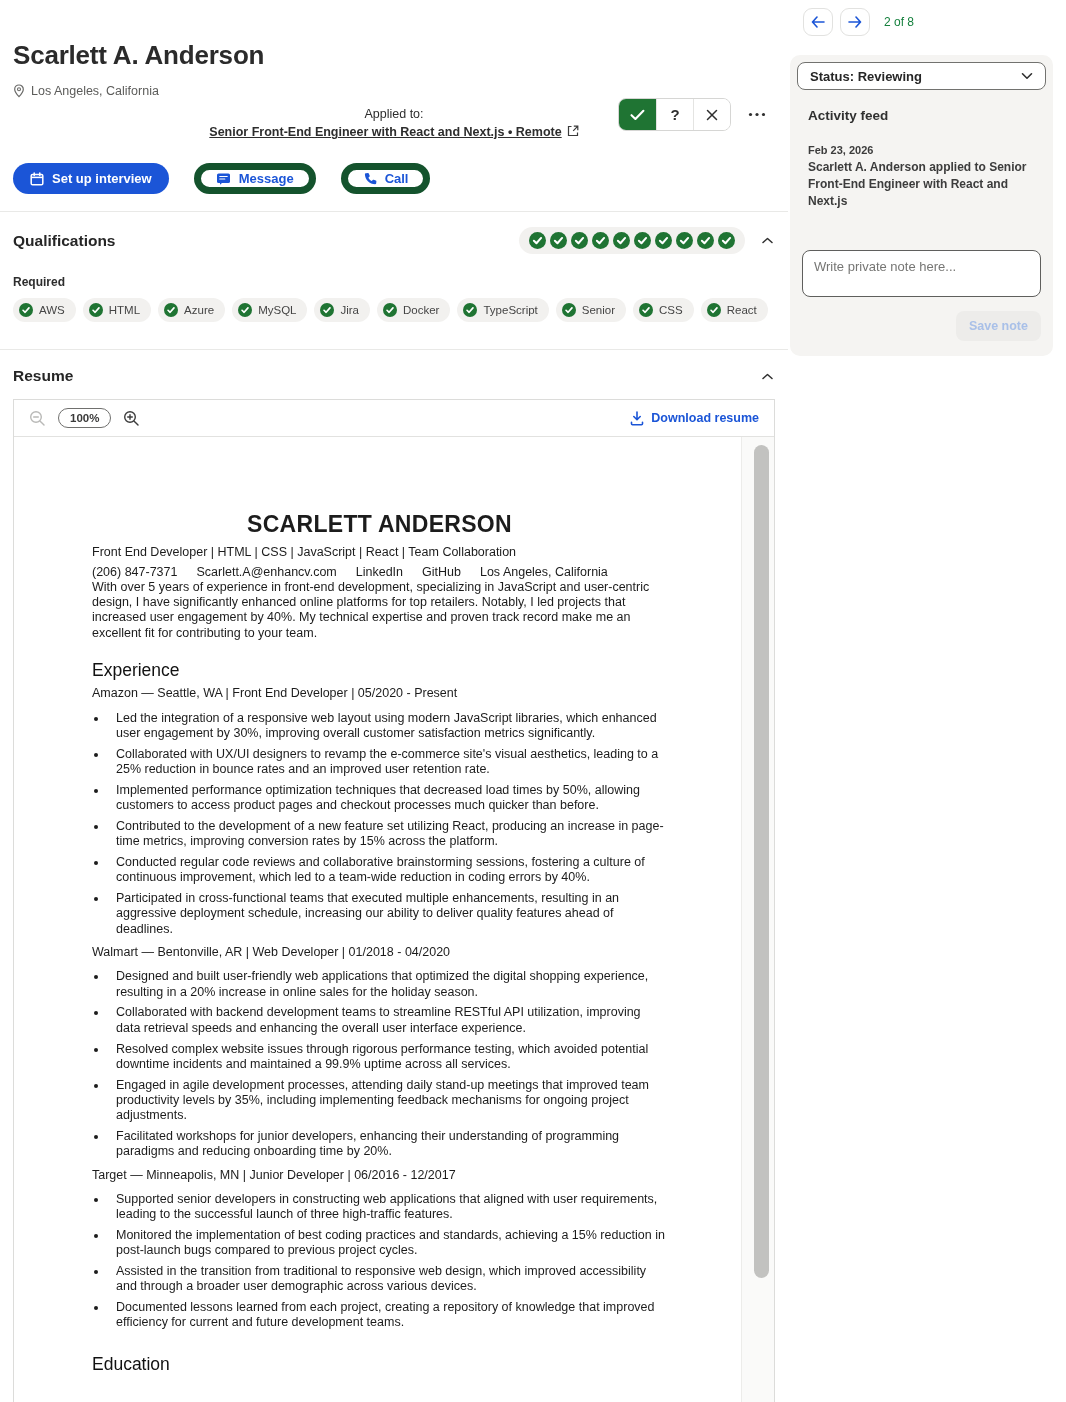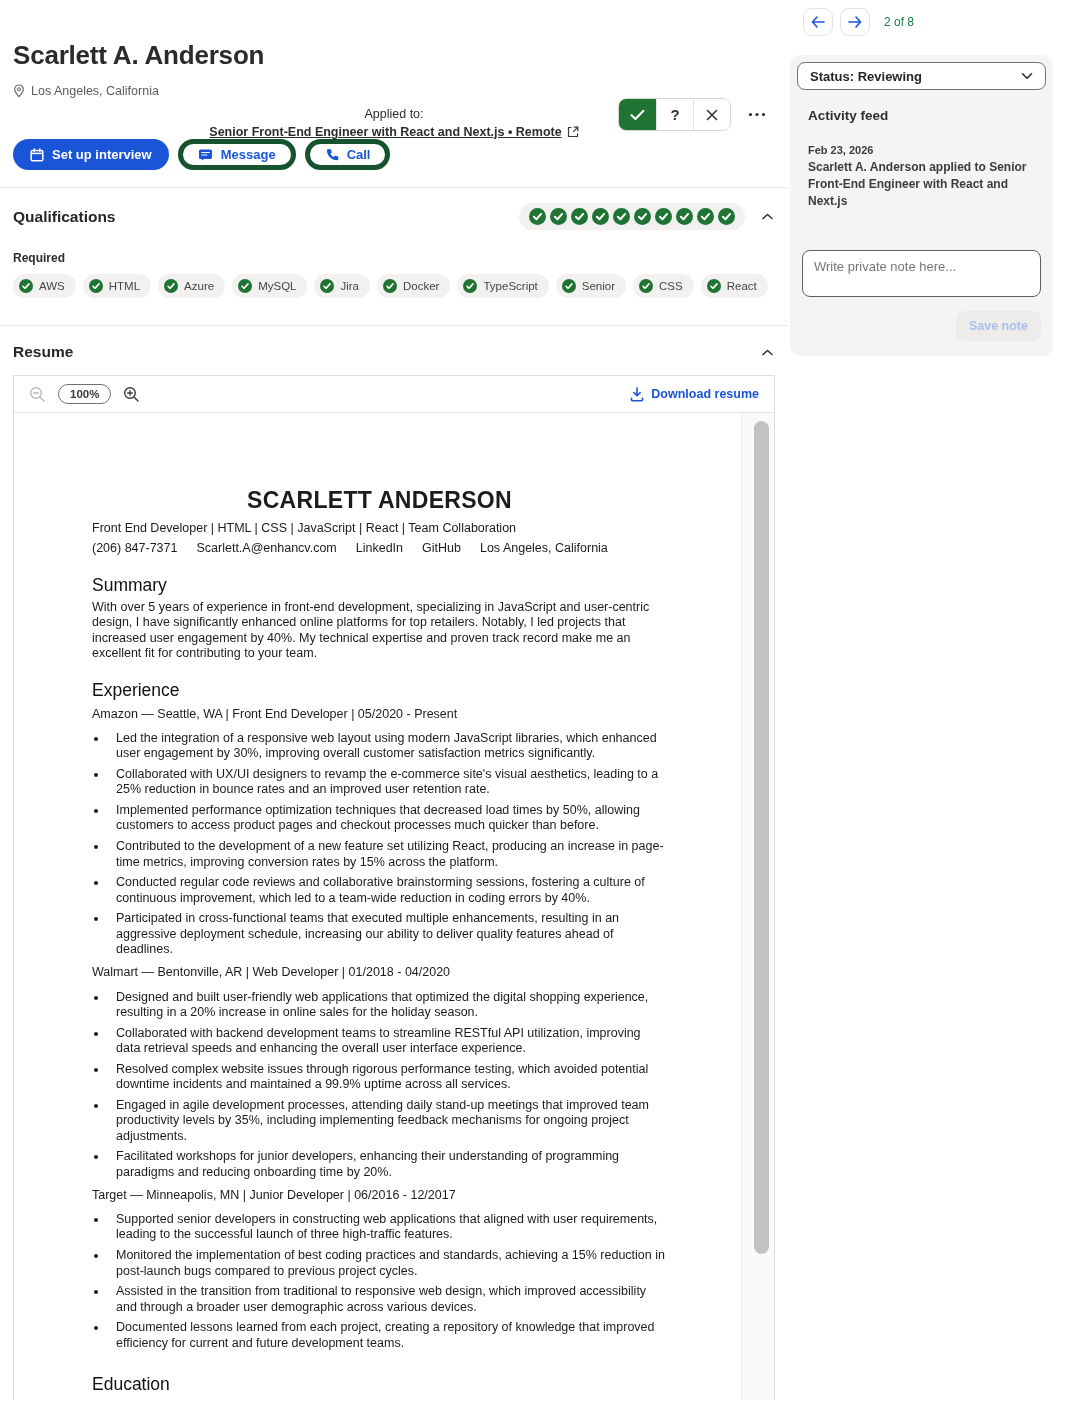--- a/index.html
+++ b/index.html
@@ -18,32 +18,32 @@
     width:1066px;height:1402px;position:relative;overflow:hidden;
     background:#fff;color:var(--text);
     font-family:"Liberation Sans",sans-serif;
   }
   
   .main{position:absolute;left:0;top:0;width:788px;}
   .pad{padding:0 13px;}
   .candidate-name{font-size:26px;font-weight:700;margin:40px 0 13px;color:#2b2b2b;letter-spacing:-0.2px;}
   .loc-row{margin-top:8px;display:flex;align-items:center;gap:6px;color:var(--muted);font-size:12.5px;}
   .applied-row{margin-top:9px;font-size:12.5px;color:#2d2d2d;display:flex;align-items:center;gap:4px;flex-wrap:wrap;flex-direction:column;}
-  .applied-link{font-weight:700;text-decoration:underline;color:#2d2d2d;cursor:pointer;display:inline-flex;align-items:center;gap:5px;}
+  .applied-link{font-weight:700;text-decoration:underline;color:#2d2d2d;cursor:pointer;display:inline-flex;align-items:flex-start;gap:5px;}
   .decision-area{position:absolute;top:58px;right:18px;display:flex;align-items:center;gap:13px;}
   .decision-group{display:flex;border:1px solid #d6d6d4;border-radius:8px;overflow:hidden;background:#fff;}
   .seg{width:37px;height:31px;display:flex;align-items:center;justify-content:center;cursor:pointer;background:#fff;border:none;padding:0;}
   .seg.accept{background:var(--green);}
   .seg + .seg{border-left:1px solid #e4e4e2;}
   .seg-q{font-size:15px;font-weight:700;color:#2f2f2f;}
   .more-btn{background:none;border:none;padding:4px;cursor:pointer;display:flex;}
-  .actions-row{display:flex;gap:9px;}
+  .actions-row{margin-top:24px;display:flex;gap:25px;}
   .btn{height:31px;border-radius:16px;display:inline-flex;align-items:center;gap:8px;font-size:13px;font-weight:700;cursor:pointer;font-family:inherit;}
   .btn-primary{background:var(--blue);color:#fff;border:none;padding:0 17px;}
-  .btn-secondary{background:#fff;color:var(--blue);border:5px solid #14532d;padding:0 15px;}
+  .btn-secondary{background:#fff;color:var(--blue);border:7px solid #14532d;padding:0 15px;}
   .divider{border:none;border-top:1px solid var(--divider);margin:17px 0 0;}
   
   .section-head{display:flex;align-items:center;margin-top:15px;}
   .section-title{font-size:15.5px;font-weight:700;color:#262626;}
   .match-pill{margin-left:auto;background:var(--pill-bg);border-radius:16px;padding:5px 10px;display:flex;align-items:center;gap:4px;margin-right:15px;}
   .collapse-btn{background:none;border:none;padding:2px;cursor:pointer;display:flex;}
   .required-label{margin-top:21px;font-size:12px;font-weight:700;color:#2d2d2d;}
   .skills-row{margin-top:9px;display:flex;gap:7px;flex-wrap:wrap;}
   .skill-pill{background:var(--pill-bg);border-radius:13px;height:24px;padding:0 11px 0 6px;display:inline-flex;align-items:center;gap:6px;font-size:11.5px;color:#454545;}
   
@@ -398,21 +398,20 @@
         <div class="r-name">SCARLETT ANDERSON</div>
         <div class="r-headline">Front End Developer | HTML | CSS | JavaScript | React | Team Collaboration</div>
         <div class="r-contact">
             <span>(206) 847-7371</span>
             <span>Scarlett.A@enhancv.com</span>
             <span>LinkedIn</span>
             <span>GitHub</span>
             <span>Los Angeles, California</span>
           </div>
 
-        <div class="r-title">Summary</div>
         <div>With over 5 years of experience in front-end development, specializing in JavaScript and user-centric design, I have significantly enhanced online platforms for top retailers. Notably, I led projects that increased user engagement by 40%. My technical expertise and proven track record make me an excellent fit for contributing to your team.</div>
 
         <div class="r-title">Experience</div>
         <div>
             <div class="r-job-heading">Amazon — Seattle, WA | Front End Developer | 05/2020 - Present</div>
             <ul class="r-bullets">
               <li>Led the integration of a responsive web layout using modern JavaScript libraries, which enhanced user engagement by 30%, improving overall customer satisfaction metrics significantly.</li>
               <li>Collaborated with UX/UI designers to revamp the e-commerce site's visual aesthetics, leading to a 25% reduction in bounce rates and an improved user retention rate.</li>
               <li>Implemented performance optimization techniques that decreased load times by 50%, allowing customers to access product pages and checkout processes much quicker than before.</li>
               <li>Contributed to the development of a new feature set utilizing React, producing an increase in page-time metrics, improving conversion rates by 15% across the platform.</li>

